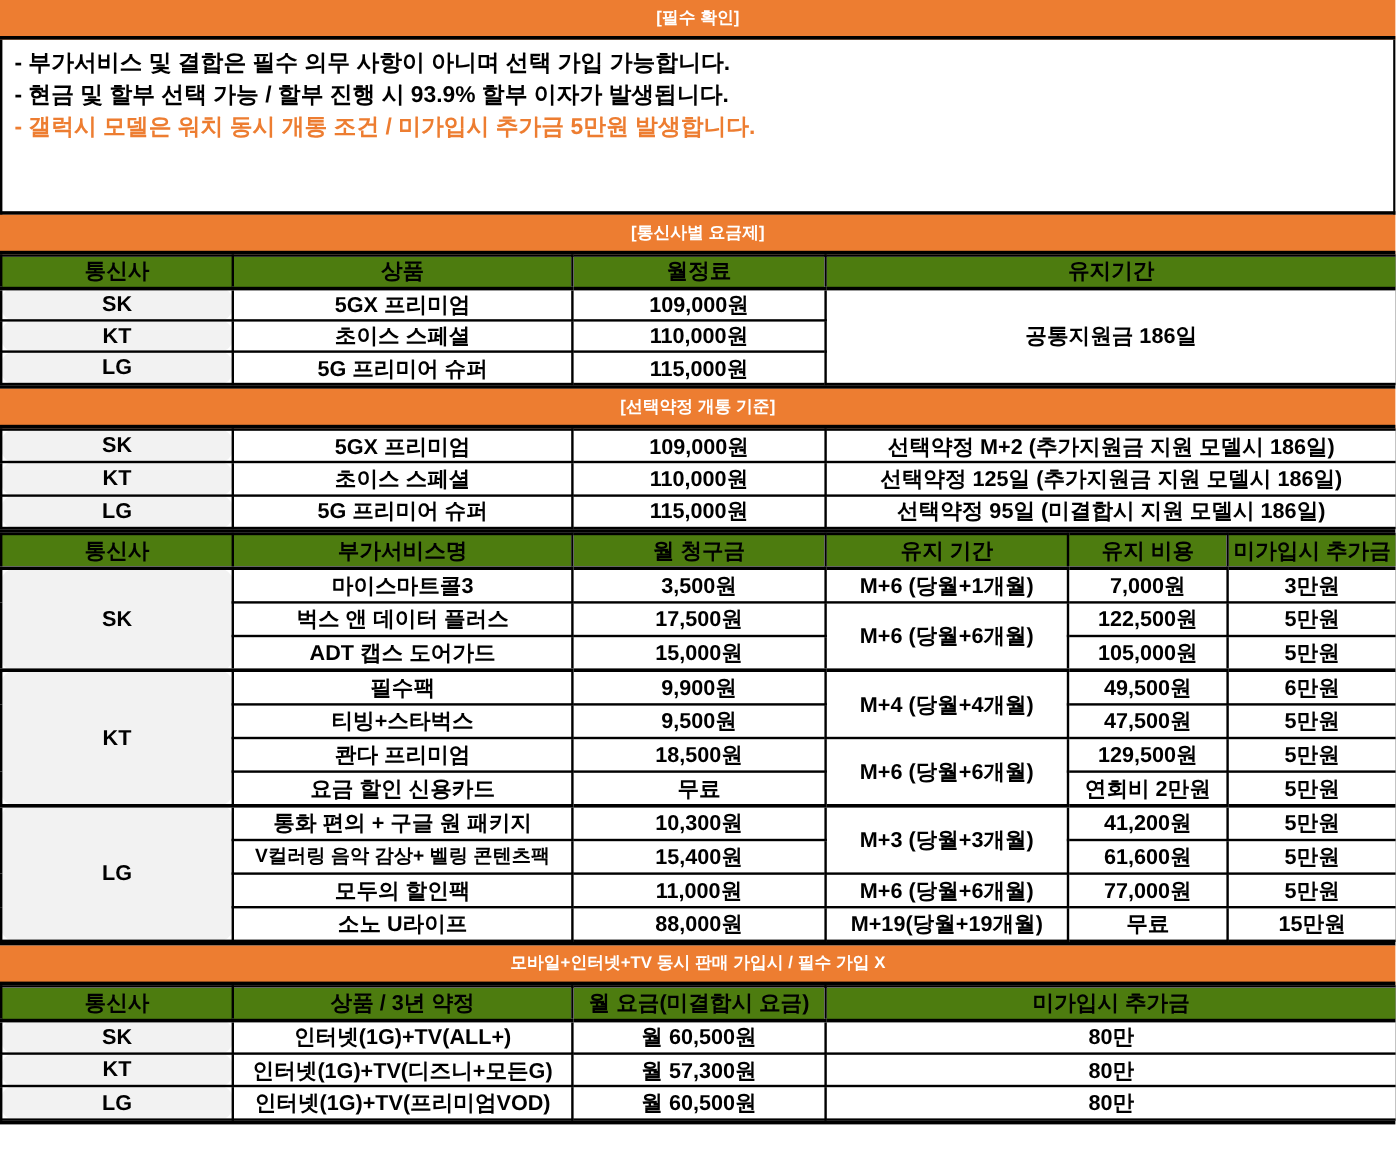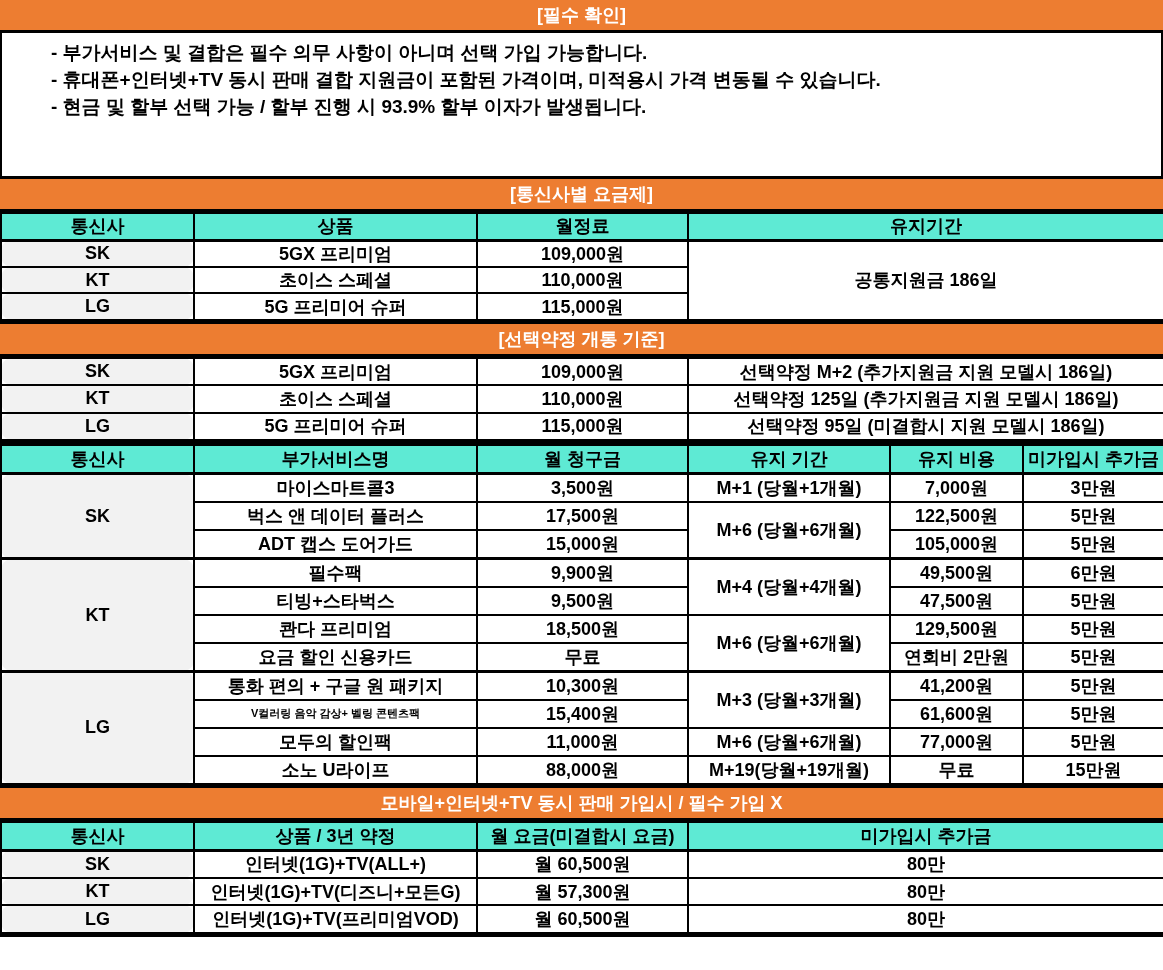--- a/index.html
+++ b/index.html
@@ -6,68 +6,68 @@
   html, body { background: #ffffff; }
   .sheet {
     width: 1163px; height: 970px;
     display: flex; flex-direction: column;
     font-family: "Liberation Sans", sans-serif;
     font-weight: 700; color: #000;
     background: #fff;
   }
   .banner {
     background: #ED7D31; color: #fff;
-    font-size: 18px; letter-spacing: 0px;
+    font-size: 14px; letter-spacing: 0px;
     display: flex; align-items: center; justify-content: center;
     border-bottom: 3px solid #000;
     flex: 0 0 auto;
   }
   #banner-1 { height: 33px; }
   #banner-2, #banner-3, #banner-4, #banner-5 { height: 33px; text-align: center; }
   .notes {
     height: 146px;
     border-left: 2px solid #000; border-right: 2px solid #000;
     border-bottom: 3px solid #000;
     padding: 6px 10px 0 10px;
     flex: 0 0 auto;
   }
-  .note { font-size: 19px; line-height: 27px; color: #000; white-space: nowrap; margin-left: 39px; }
+  .note { font-size: 19px; line-height: 27px; color: #000; white-space: nowrap; }
   .note.orange { color: #ED7D31; }
   .tblwrap { flex: 0 0 auto; border-bottom: 3px solid #000; }
   #t1wrap { height: 112px; }
   #t2wrap { height: 87px; }
   #t3wrap { height: 344px; }
   #t4wrap { height: 116px; }
   table {
     width: 100%; height: 100%;
     border-collapse: collapse; table-layout: fixed;
   }
   td, th {
     border: 2px solid #000;
     text-align: center; vertical-align: middle;
     font-size: 18px; font-weight: 700;
     padding: 0 2px;
     background: #fff;
     overflow: hidden;
   }
-  th { background: #5eead4; border-bottom: 3px solid #000; }
+  th { background: #4d7c0f; border-bottom: 3px solid #000; }
   td.g { background: #F2F2F2; border-radius: 11px; }
   tr.gtop td { border-top: 3px solid #000; }
-  td.small { font-size: 11px; }
+  td.small { font-size: 16px; }
 </style>
 </head>
 <body>
 
 <div class="sheet">
 
   <div class="banner" id="banner-1">[필수 확인]</div>
   <div class="notes">
     <div class="note">- 부가서비스 및 결합은 필수 의무 사항이 아니며 선택 가입 가능합니다.</div>
-    <div class="note">- 휴대폰+인터넷+TV 동시 판매 결합 지원금이 포함된 가격이며, 미적용시 가격 변동될 수 있습니다.</div>
     <div class="note">- 현금 및 할부 선택 가능 / 할부 진행 시 93.9% 할부 이자가 발생됩니다.</div>
+    <div class="note orange">- 갤럭시 모델은 워치 동시 개통 조건 / 미가입시 추가금 5만원 발생합니다.</div>
   </div>
 
   <div class="banner" id="banner-2">[통신사별 요금제]</div>
   <div class="tblwrap" id="t1wrap">
     <table>
       <colgroup>
           <col style="width:193px">
           <col style="width:283px">
           <col style="width:211px">
           <col style="width:476px">
@@ -147,21 +147,21 @@
         <th>부가서비스명</th>
         <th>월 청구금</th>
         <th>유지 기간</th>
         <th>유지 비용</th>
         <th>미가입시 추가금</th>
       </tr>
       <tr>
         <td class="g" rowspan="3">SK</td>
         <td>마이스마트콜3</td>
         <td>3,500원</td>
-        <td>M+1 (당월+1개월)</td>
+        <td>M+6 (당월+1개월)</td>
         <td>7,000원</td>
         <td>3만원</td>
       </tr>
       <tr>
         <td>벅스 앤 데이터 플러스</td>
         <td>17,500원</td>
         <td rowspan="2">M+6 (당월+6개월)</td>
         <td>122,500원</td>
         <td>5만원</td>
       </tr>

